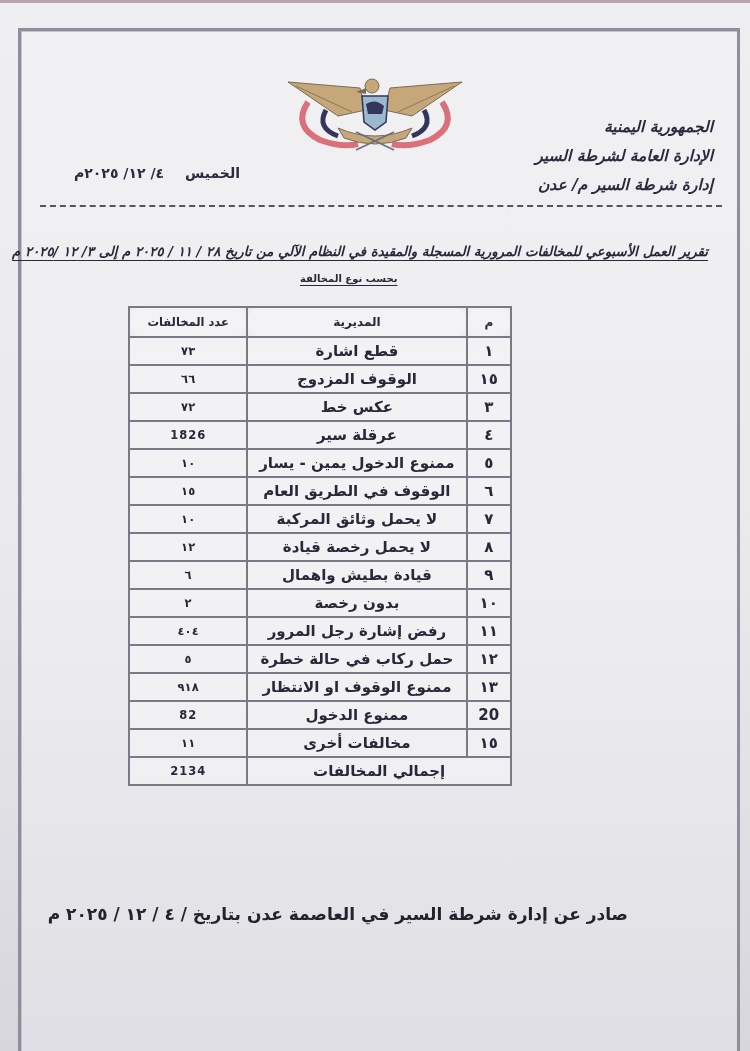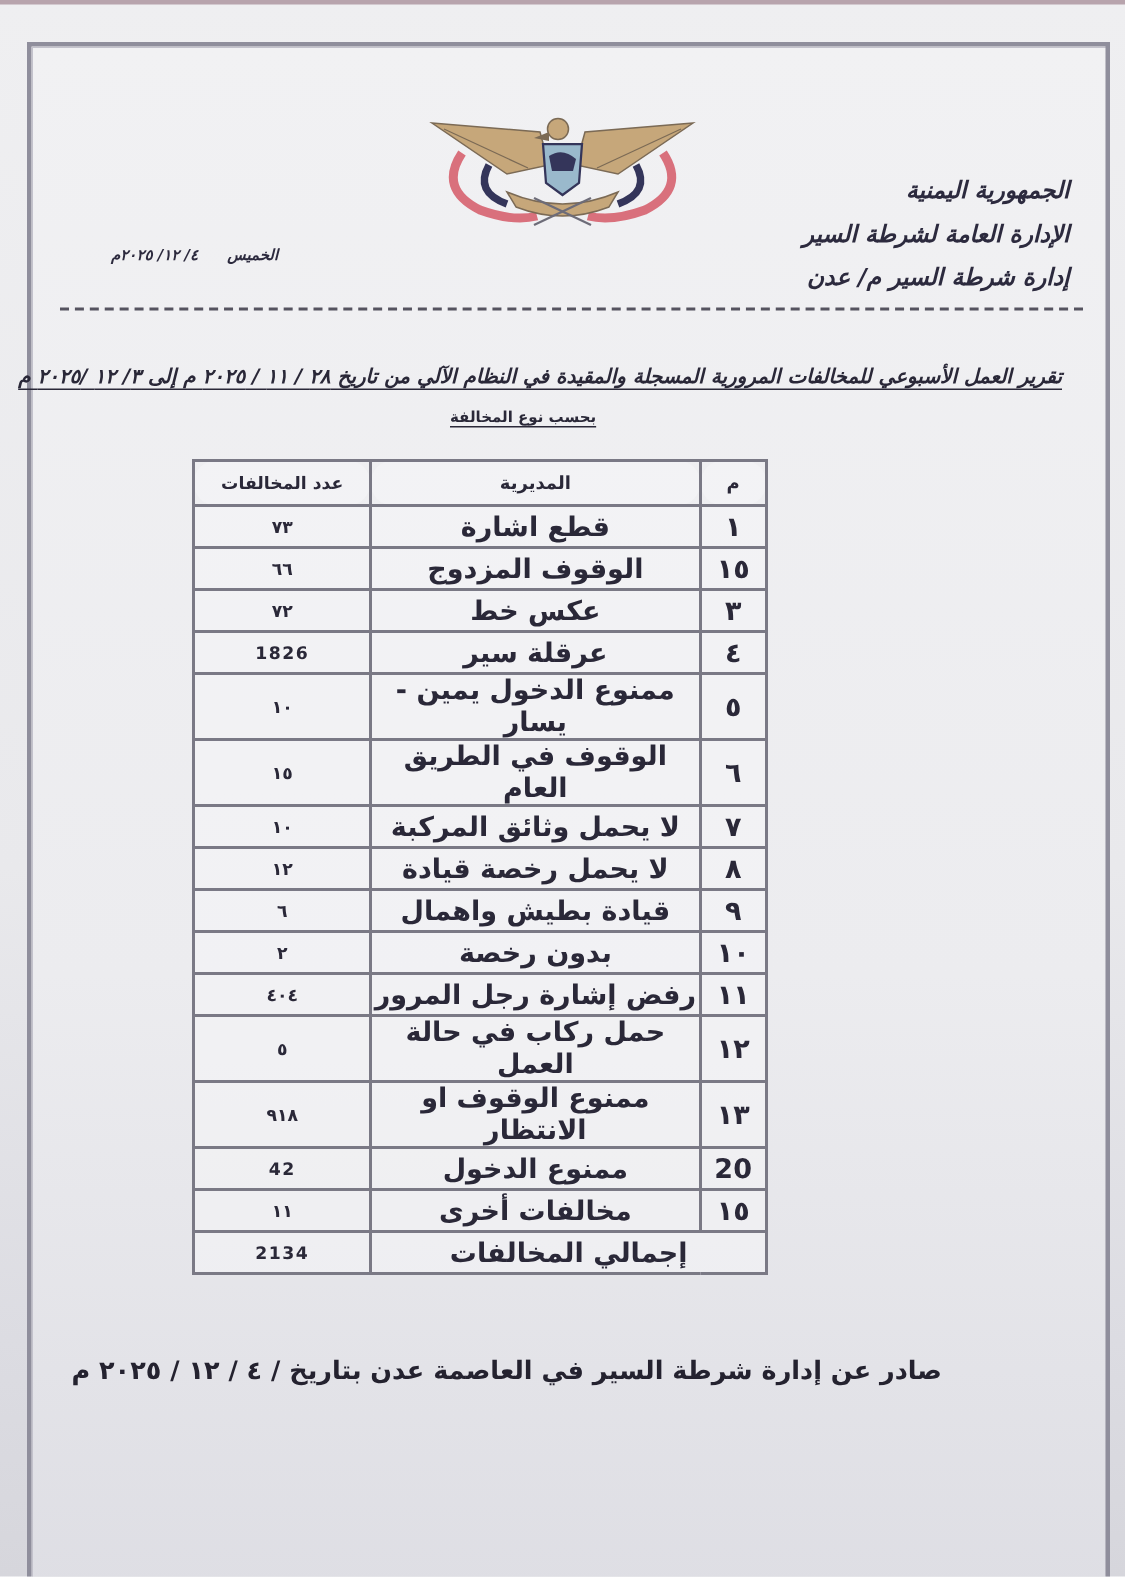--- a/index.html
+++ b/index.html
@@ -16,36 +16,36 @@
       border: 3px solid #8f8e9c; border-bottom: none;
       box-shadow: inset 1px 1px 0 #c3c2cc;
       background: linear-gradient(180deg, #f1f1f3 0%, #ececef 60%, #dedee4 100%);
     }
     .header-right {
       position: absolute; right: 37px; top: 100px; 
       font-weight: bold; font-style: italic; font-size: 15.5px; line-height: 29px; color: #2c2a3e; margin-top: 13px;
     }
     .header-right div { white-space: nowrap; }
     .emblem { position: absolute; left: 286px; top: 74px; width: 178px; height: 80px; }
-    .date-line { position: absolute; left: 74px; top: 165px; direction: rtl; font-weight: bold; font-style: italic; font-size: 10px; color: #2c2a3e; white-space: nowrap; }
+    .date-line { position: absolute; left: 74px; top: 165px; direction: rtl; font-weight: bold; font-size: 14px; color: #2c2a3e; white-space: nowrap; }
     .date-line .day { margin-left: 16px; }
     .dashed { position: absolute; left: 40px; top: 205px; width: 682px; border-top: 2px dashed #55535f; }
     .report-title {
       position: absolute; right: 42px; top: 244px; width: 670px; 
       font-weight: bold; font-style: italic; font-size: 13.3px; color: #2a2838; white-space: nowrap;
       text-decoration: underline; text-underline-offset: 4px;
     }
     .report-sub { position: absolute; left: 300px; top: 273px; font-weight: bold; font-size: 10px; color: #2a2838; text-decoration: underline; text-underline-offset: 3px; }
     table.violations {
       position: absolute; left: 128px; top: 306px; width: 384px;
       border-collapse: collapse; border: 2px solid #6d6c78; direction: rtl;
     }
     table.violations td, table.violations th {
       border: 2px solid #7a7985; height: 26px; padding: 0; text-align: center;
-      font-weight: bold; font-size: 18px; color: #2a2838; background: rgba(246,246,248,0.55);
+      font-weight: bold; font-size: 15px; color: #2a2838; background: rgba(246,246,248,0.55);
     }
     table.violations th { font-size: 12px; height: 28px; border-radius: 15px; }
     .col-num { width: 42px; }
     .col-name { width: 215px; }
     .col-count { width: 115px; font-size: 11.5px !important; letter-spacing: 1px; }
     .total-row td { height: 30px; }
     .footer {
       position: absolute; left: 48px; top: 904px; width: 580px; text-align: center;
       font-weight: bold; font-size: 17px; color: #24222f; white-space: nowrap;
     }
@@ -150,32 +150,32 @@
         <td class="col-name">بدون رخصة</td>
         <td class="col-count">٢</td>
       </tr>
     <tr>
         <td class="col-num">١١</td>
         <td class="col-name">رفض إشارة رجل المرور</td>
         <td class="col-count">٤٠٤</td>
       </tr>
     <tr>
         <td class="col-num">١٢</td>
-        <td class="col-name">حمل ركاب في حالة العمل</td>
+        <td class="col-name">حمل ركاب في حالة خطرة</td>
         <td class="col-count">٥</td>
       </tr>
     <tr>
         <td class="col-num">١٣</td>
         <td class="col-name">ممنوع الوقوف او الانتظار</td>
         <td class="col-count">٩١٨</td>
       </tr>
     <tr>
         <td class="col-num">20</td>
         <td class="col-name">ممنوع الدخول</td>
-        <td class="col-count">42</td>
+        <td class="col-count">82</td>
       </tr>
     <tr>
         <td class="col-num">١٥</td>
         <td class="col-name">مخالفات أخرى</td>
         <td class="col-count">١١</td>
       </tr>
     <tr class="total-row">
       <td colspan="2">إجمالي المخالفات</td>
       <td class="col-count">2134</td>
     </tr>

